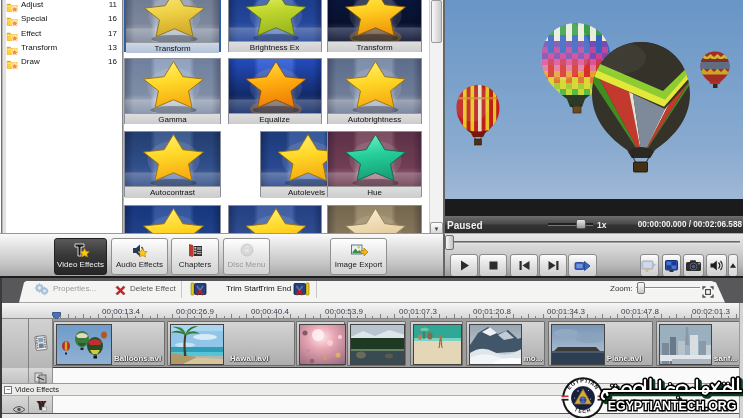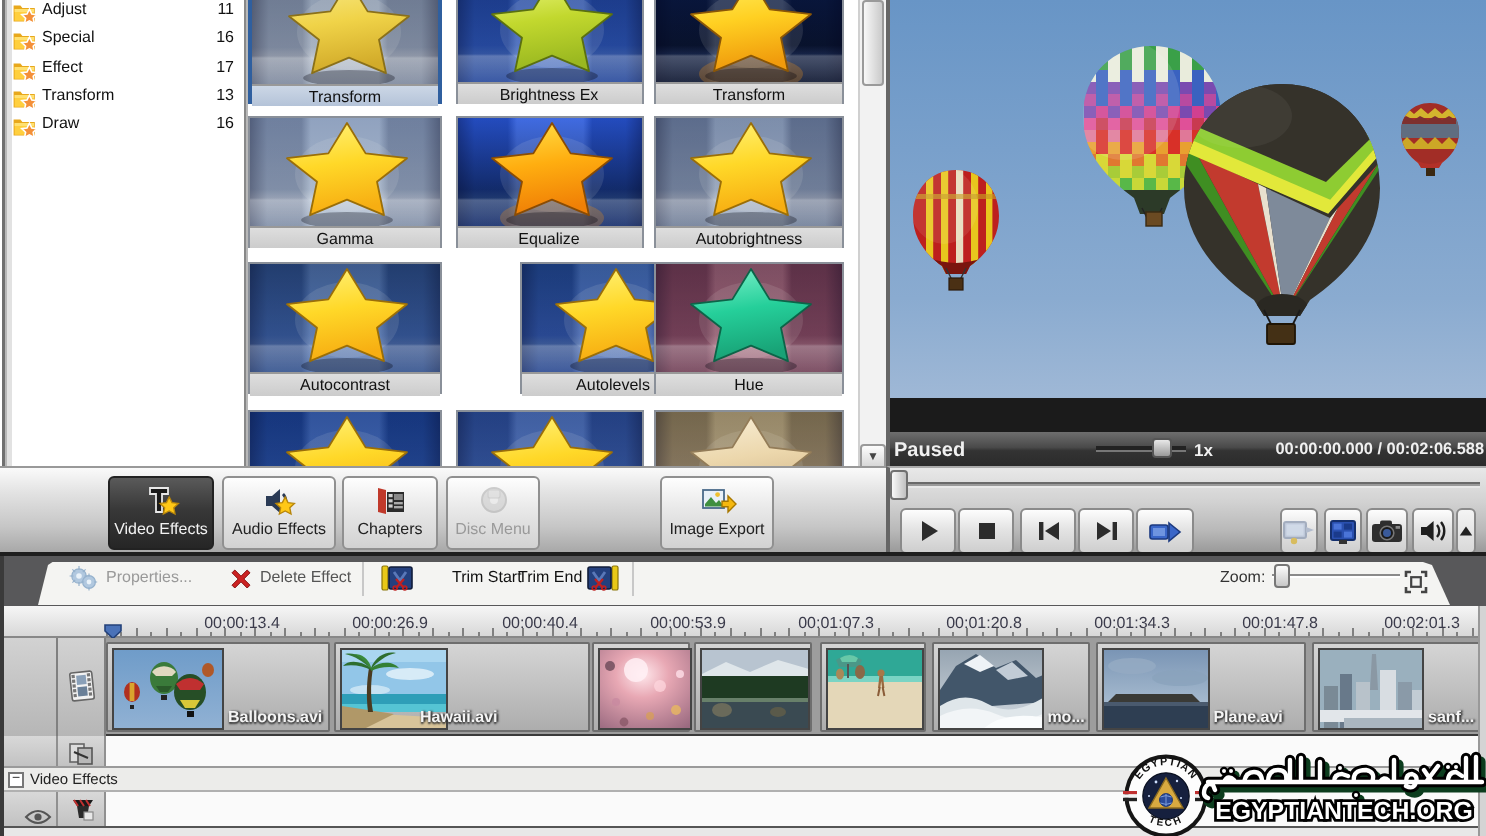--- a/index.html
+++ b/index.html
@@ -899,21 +899,21 @@
             <rect y="27" width="54" height="4" fill="#55c4d4"></rect>
             <path d="M0 31 L54 34 V41 H0 Z" fill="#d8c49a"></path>
             <path d="M0 28 L26 32 L8 41 H0 Z" fill="#b09868"></path>
             <path d="M13.5 9 C12.5 15 12 22 13 31 L15.5 31 C14 22 14.5 15 15.5 9 Z" fill="#4a3a20"></path>
             <path d="M14.5 9 C9 5 3 5 0.5 8 C5.5 7 10.5 8 14.5 10 Z" fill="#2e6e2e"></path>
             <path d="M14.5 9 C11 3 6 1 1.5 2 C6.5 3 11 6 14.5 9.5 Z" fill="#347834"></path>
             <path d="M14.5 9 C17 3 22 0.5 27 1.5 C22 2.5 17.5 6 14.5 9.5 Z" fill="#2e6e2e"></path>
             <path d="M14.5 9 C20 5 26 6 28.5 9 C23.5 8 18.5 8.5 14.5 10.5 Z" fill="#348034"></path>
             <path d="M14.5 8.5 C13 4 10 2 6 2 C10 4 12.5 6.5 14.5 9.5 Z" fill="#3a8a3a"></path>
           </svg></div>
-        <span class="fname" style="left:42px;margin-top:31px;">Hawaii.avi</span>
+        <span class="fname" style="left:62px;margin-top:31px;">Hawaii.avi</span>
       </div>
       <div class="clip" style="left:296px;width:48.5px;">
         <div class="cthumb" style="width:47px;"><svg width="47" height="41" viewBox="0 0 47 41">
             <defs>
               <radialGradient id="pk1" cx="0.45" cy="0.3" r="0.8">
                 <stop offset="0" stop-color="#ffe8ec"></stop>
                 <stop offset="0.35" stop-color="#e8a8b4"></stop>
                 <stop offset="1" stop-color="#9a6a80"></stop>
               </radialGradient>
             </defs>

